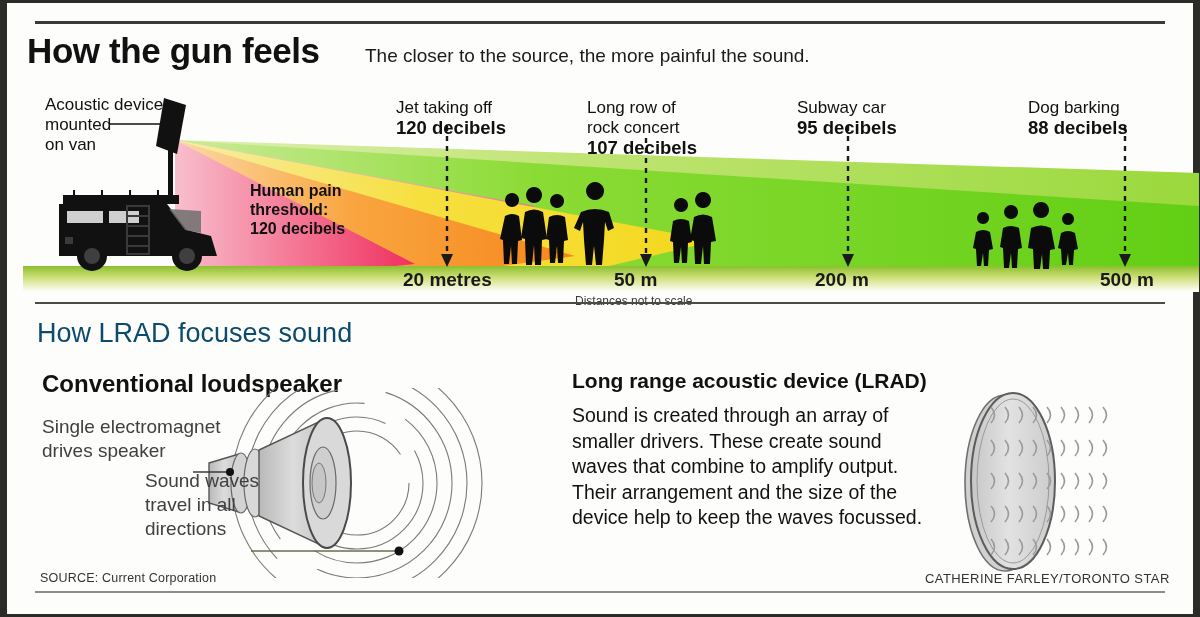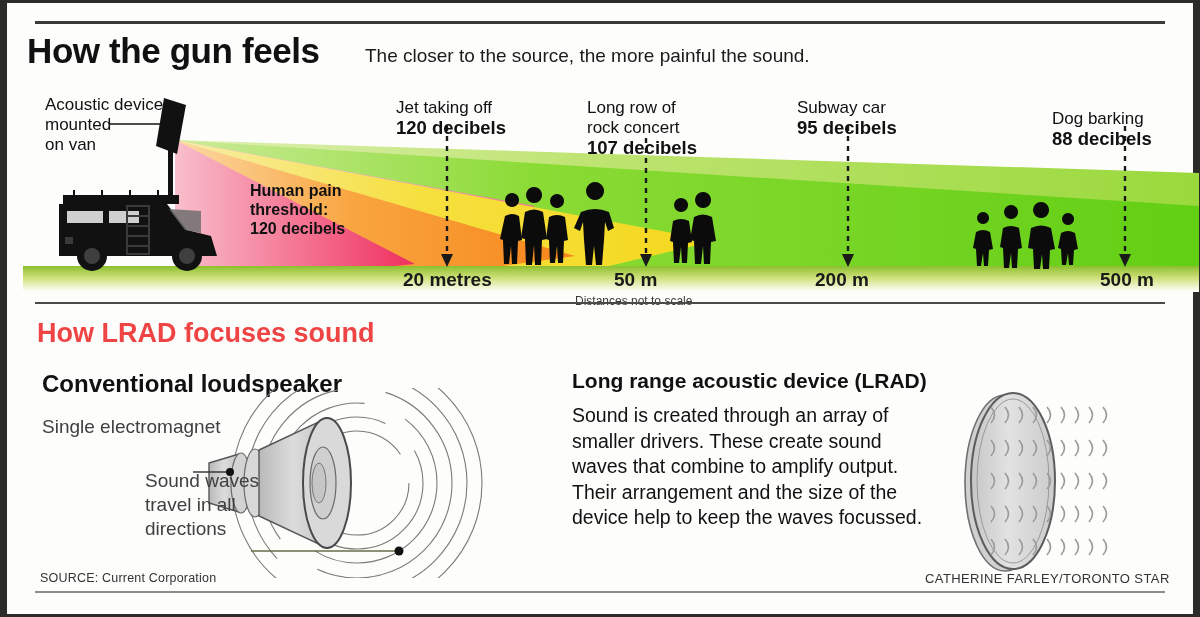--- a/index.html
+++ b/index.html
@@ -39,21 +39,21 @@
     position:absolute;left:20px;top:28px;
     font-size:35px;font-weight:bold;letter-spacing:-0.4px;
     color:#111;white-space:nowrap;
   }
   .subtitle{
     position:absolute;left:358px;top:42px;
     font-size:19px;color:#1b1b1b;white-space:nowrap;
   }
   .h2{
     position:absolute;left:30px;top:315px;
-    font-size:27px;font-weight:bold;color:#ef4444;white-space:nowrap;
+    font-size:27px;font-weight:normal;color:#0c4a6e;white-space:nowrap;
   }
   .h3{
     position:absolute;font-size:24px;font-weight:bold;color:#111;white-space:nowrap;
   }
   
   .scene{
     position:absolute;left:8px;top:75px;width:1184px;height:222px;
     overflow:hidden;
   }
   .scene svg{display:block;}
@@ -250,21 +250,21 @@
     <div>Long row of</div>
     <div>rock concert</div>
     <b>107 decibels</b>
   </div>
 
   <div class="marker-label" style="left:790px;top:95px;">
     <div>Subway car</div>
     <b>95 decibels</b>
   </div>
 
-  <div class="marker-label" style="left:1045px;top:95px;margin-top:11px;">
+  <div class="marker-label" style="left:1021px;top:95px;">
     <div>Dog barking</div>
     <b>88 decibels</b>
   </div>
 
   <div class="dist-label" style="left:396px;top:266px;">20 metres</div>
   <div class="dist-label" style="left:607px;top:266px;">50 m</div>
   <div class="dist-label" style="left:808px;top:266px;">200 m</div>
   <div class="dist-label" style="left:1093px;top:266px;">500 m</div>
 
   <div class="note-scale" style="left:568px;top:291px;">Distances not to scale</div>
@@ -310,20 +310,21 @@
 
       <line x1="166" y1="84" x2="202" y2="84" stroke="#3a3a3a" stroke-width="1.6"></line>
       <circle cx="203" cy="84" r="4" fill="#111"></circle>
       <line x1="224" y1="163" x2="370" y2="163" stroke="#6b6b4a" stroke-width="1.6"></line>
       <circle cx="372" cy="163" r="4.5" fill="#111"></circle>
     </svg>
   </div>
 
   <div class="panel-left-text" style="left:35px;top:412px;">
     <div>Single electromagnet</div>
+    <div>drives speaker</div>
   </div>
 
   <div class="panel-left-text" style="left:138px;top:466px;">
     <div>Sound waves</div>
     <div>travel in all</div>
     <div>directions</div>
   </div>
 
   <div class="body-copy">Sound is created through an array of smaller drivers. These create sound waves that combine to amplify output. Their arrangement and the size of the device help to keep the waves focussed.</div>
 

